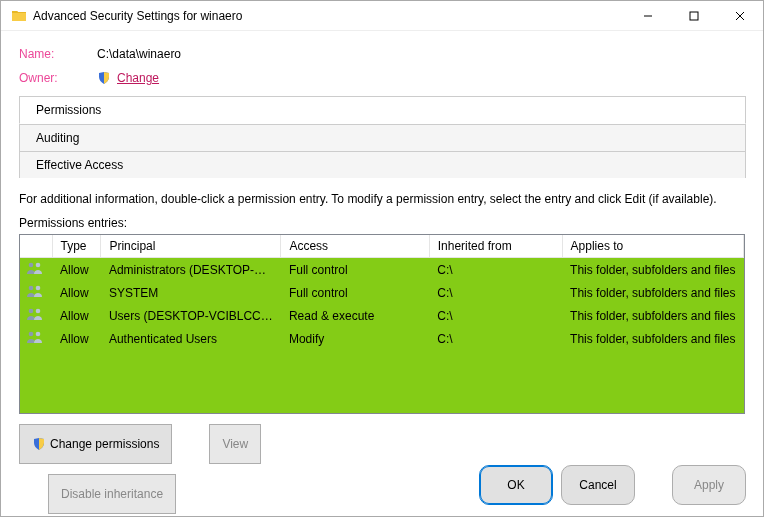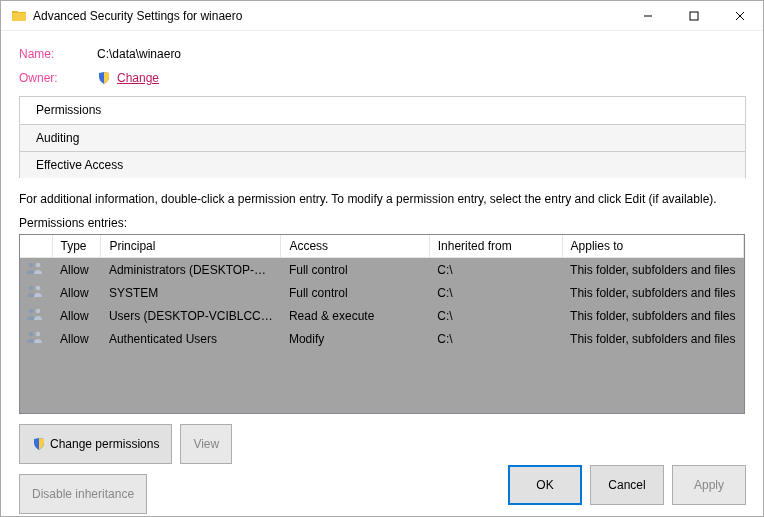--- a/index.html
+++ b/index.html
@@ -71,21 +71,21 @@
   margin: 14px 0 10px 0;
   font-size: 12px;
   color: #000;
 }
 .subheading {
   margin-bottom: 4px;
   font-size: 12px;
 }
 .table-wrap {
   border: 1px solid #828790;
-  background: #a3a3a3;
+  background: #84cc16;
   height: 180px;
   overflow: auto;
 }
 table {
   width: 100%;
   border-collapse: collapse;
   font-size: 12px;
 }
 thead th {
   text-align: left;
@@ -121,29 +121,30 @@
   font-size: 12px;
   font-family: inherit;
   min-height: 23px;
   display: inline-flex;
   align-items: center;
   gap: 4px;
 }
 .btn:disabled, .btn.disabled {
   color: #888;
   background: #e8e8e8;
+  margin-left: 29px;
 }
 .footer {
   position: absolute;
   bottom: 12px;
   right: 18px;
   display: flex;
   gap: 8px;
 }
-.footer .btn { min-width: 74px; justify-content: center; }
+.footer .btn { min-width: 74px; justify-content: center; border-radius: 10px; }
 .footer .btn.primary { border: 1px solid #0078d7; box-shadow: inset 0 0 0 1px #0078d7; }
 </style>
 </head>
 <body>
 
 <div class="titlebar">
   <span class="folder-icon">
     <svg viewBox="0 0 16 16">
         <path fill="#f8cc46" d="M1 3h5l1 1h8v9H1z"></path>
         <path fill="#e8b827" d="M1 3h5l1 1h8v1H1z"></path>

